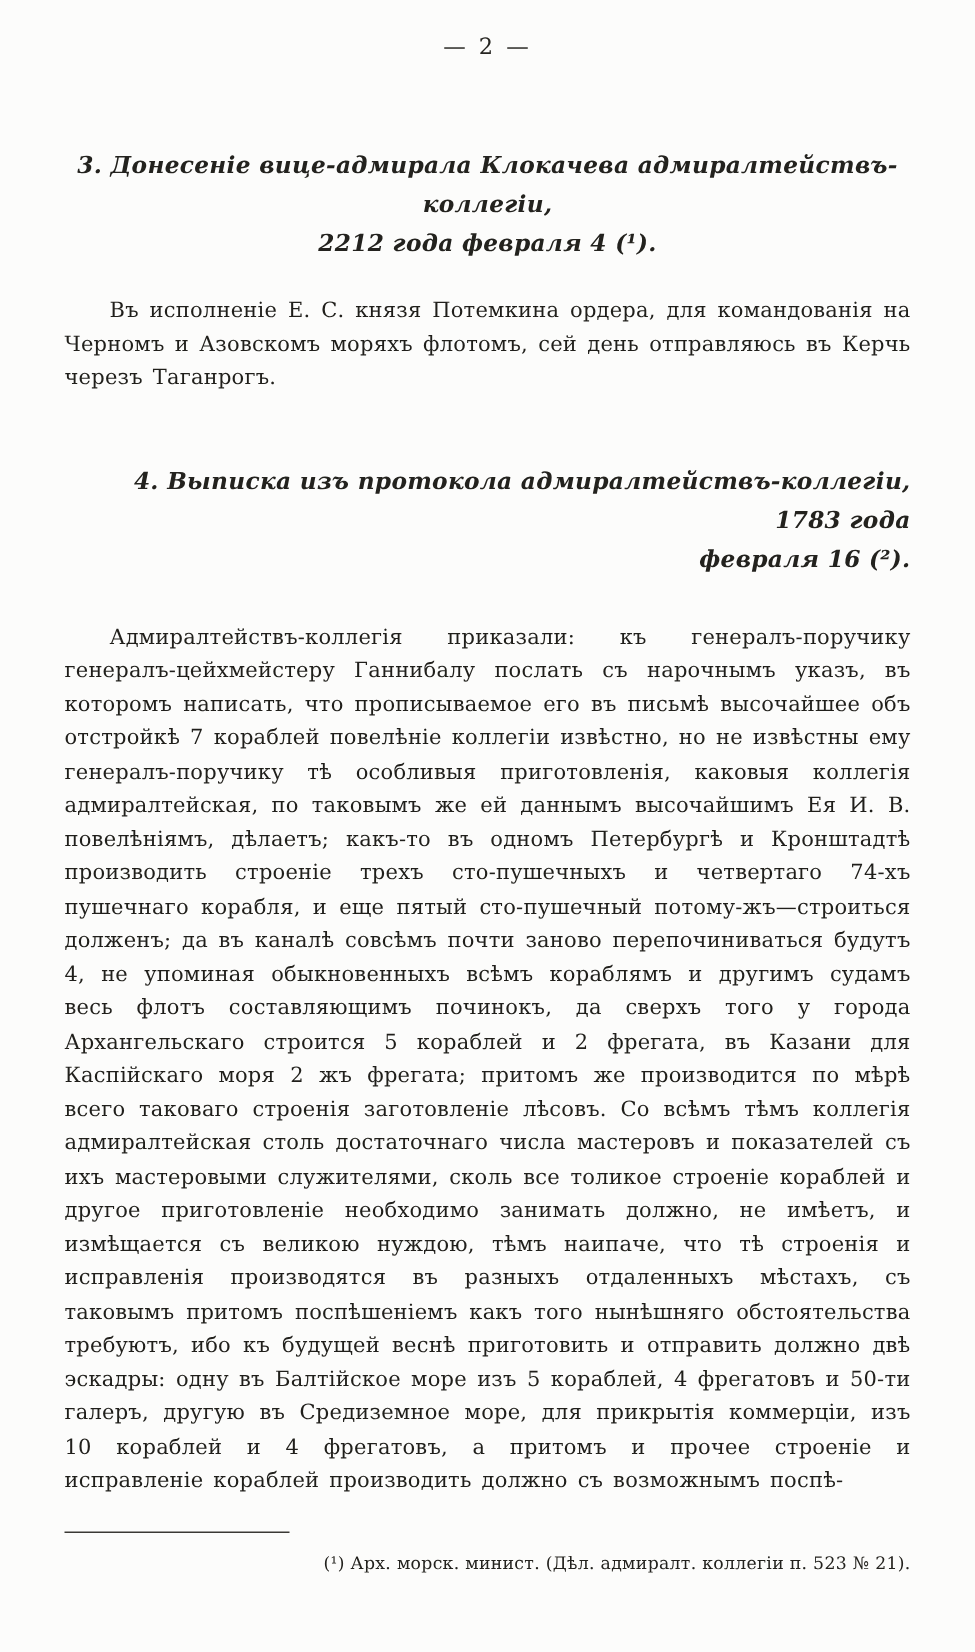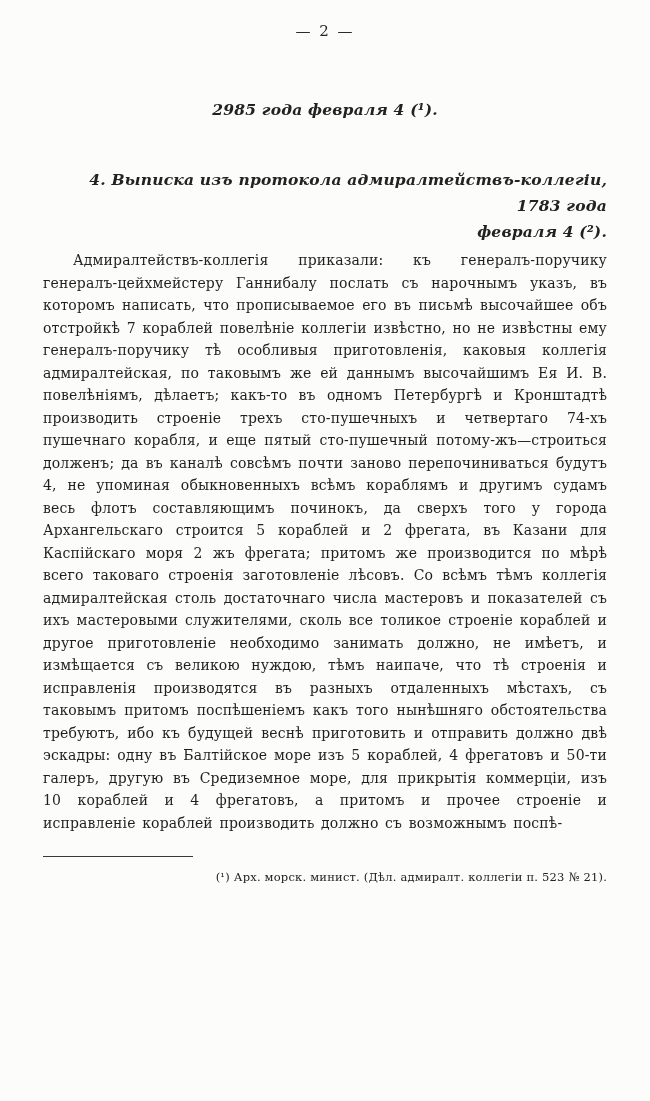--- a/index.html
+++ b/index.html
@@ -43,21 +43,21 @@
     margin: 0;
     text-align: justify;
     font-size: 14px;
     line-height: 22.5px;
     letter-spacing: 0.15px;
     word-spacing: 2px;
     text-indent: 30px;
     color: #201f1b;
   }
   .section-3-body { margin-top: 21px; }
-  .section-4-body { margin-top: 4px; }
+  .section-4-body { margin-top: 28px; }
   .footnotes {
     margin-top: 22px;
   }
   .footnote-rule {
     width: 150px;
     height: 0;
     border-top: 1px solid #3a3935;
     margin: 0 0 10px 0;
   }
   .footnote {
@@ -72,28 +72,30 @@
 </style>
 </head>
 <body>
 
 <div class="page">
 
   <div class="page-number">— 2 —</div>
 
   <section>
     <div class="section-heading section-3-heading">
-      <div>2985 года февраля 4 (¹).</div>
+      <div>3. Донесеніе вице-адмирала Клокачева адмиралтействъ-коллегіи,</div>
+      <div>2212 года февраля 4 (¹).</div>
     </div>
+    <p class="body-text section-3-body">Въ исполненіе Е. С. князя Потемкина ордера, для командованія на Черномъ и Азовскомъ моряхъ флотомъ, сей день отправляюсь въ Керчь черезъ Таганрогъ.</p>
   </section>
 
   <section>
     <div class="section-heading section-4-heading">
       <div>4. Выписка изъ протокола адмиралтействъ-коллегіи, 1783 года</div>
-      <div>февраля 4 (²).</div>
+      <div>февраля 16 (²).</div>
     </div>
     <p class="body-text section-4-body">Адмиралтействъ-коллегія приказали: къ генералъ-поручику генералъ-цейхмейстеру Ганнибалу послать съ нарочнымъ указъ, въ которомъ написать, что прописываемое его въ письмѣ высочайшее объ отстройкѣ 7 кораблей повелѣніе коллегіи извѣстно, но не извѣстны ему генералъ-поручику тѣ особливыя приготовленія, каковыя коллегія адмиралтейская, по таковымъ же ей даннымъ высочайшимъ Ея И. В. повелѣніямъ, дѣлаетъ; какъ-то въ одномъ Петербургѣ и Кронштадтѣ производить строеніе трехъ сто-пушечныхъ и четвертаго 74-хъ пушечнаго корабля, и еще пятый сто-пушечный потому-жъ—строиться долженъ; да въ каналѣ совсѣмъ почти заново перепочиниваться будутъ 4, не упоминая обыкновенныхъ всѣмъ кораблямъ и другимъ судамъ весь флотъ составляющимъ починокъ, да сверхъ того у города Архангельскаго строится 5 кораблей и 2 фрегата, въ Казани для Каспійскаго моря 2 жъ фрегата; притомъ же производится по мѣрѣ всего таковаго строенія заготовленіе лѣсовъ. Со всѣмъ тѣмъ коллегія адмиралтейская столь достаточнаго числа мастеровъ и показателей съ ихъ мастеровыми служителями, сколь все толикое строеніе кораблей и другое приготовленіе необходимо занимать должно, не имѣетъ, и измѣщается съ великою нуждою, тѣмъ наипаче, что тѣ строенія и исправленія производятся въ разныхъ отдаленныхъ мѣстахъ, съ таковымъ притомъ поспѣшеніемъ какъ того нынѣшняго обстоятельства требуютъ, ибо къ будущей веснѣ приготовить и отправить должно двѣ эскадры: одну въ Балтійское море изъ 5 кораблей, 4 фрегатовъ и 50-ти галеръ, другую въ Средиземное море, для прикрытія коммерціи, изъ 10 кораблей и 4 фрегатовъ, а притомъ и прочее строеніе и исправленіе кораблей производить должно съ возможнымъ поспѣ-</p>
   </section>
 
   <div class="footnotes">
     <div class="footnote-rule"></div>
     <p class="footnote">(¹) Арх. морск. минист. (Дѣл. адмиралт. коллегіи п. 523 № 21).</p>
   </div>
 
 </div>

